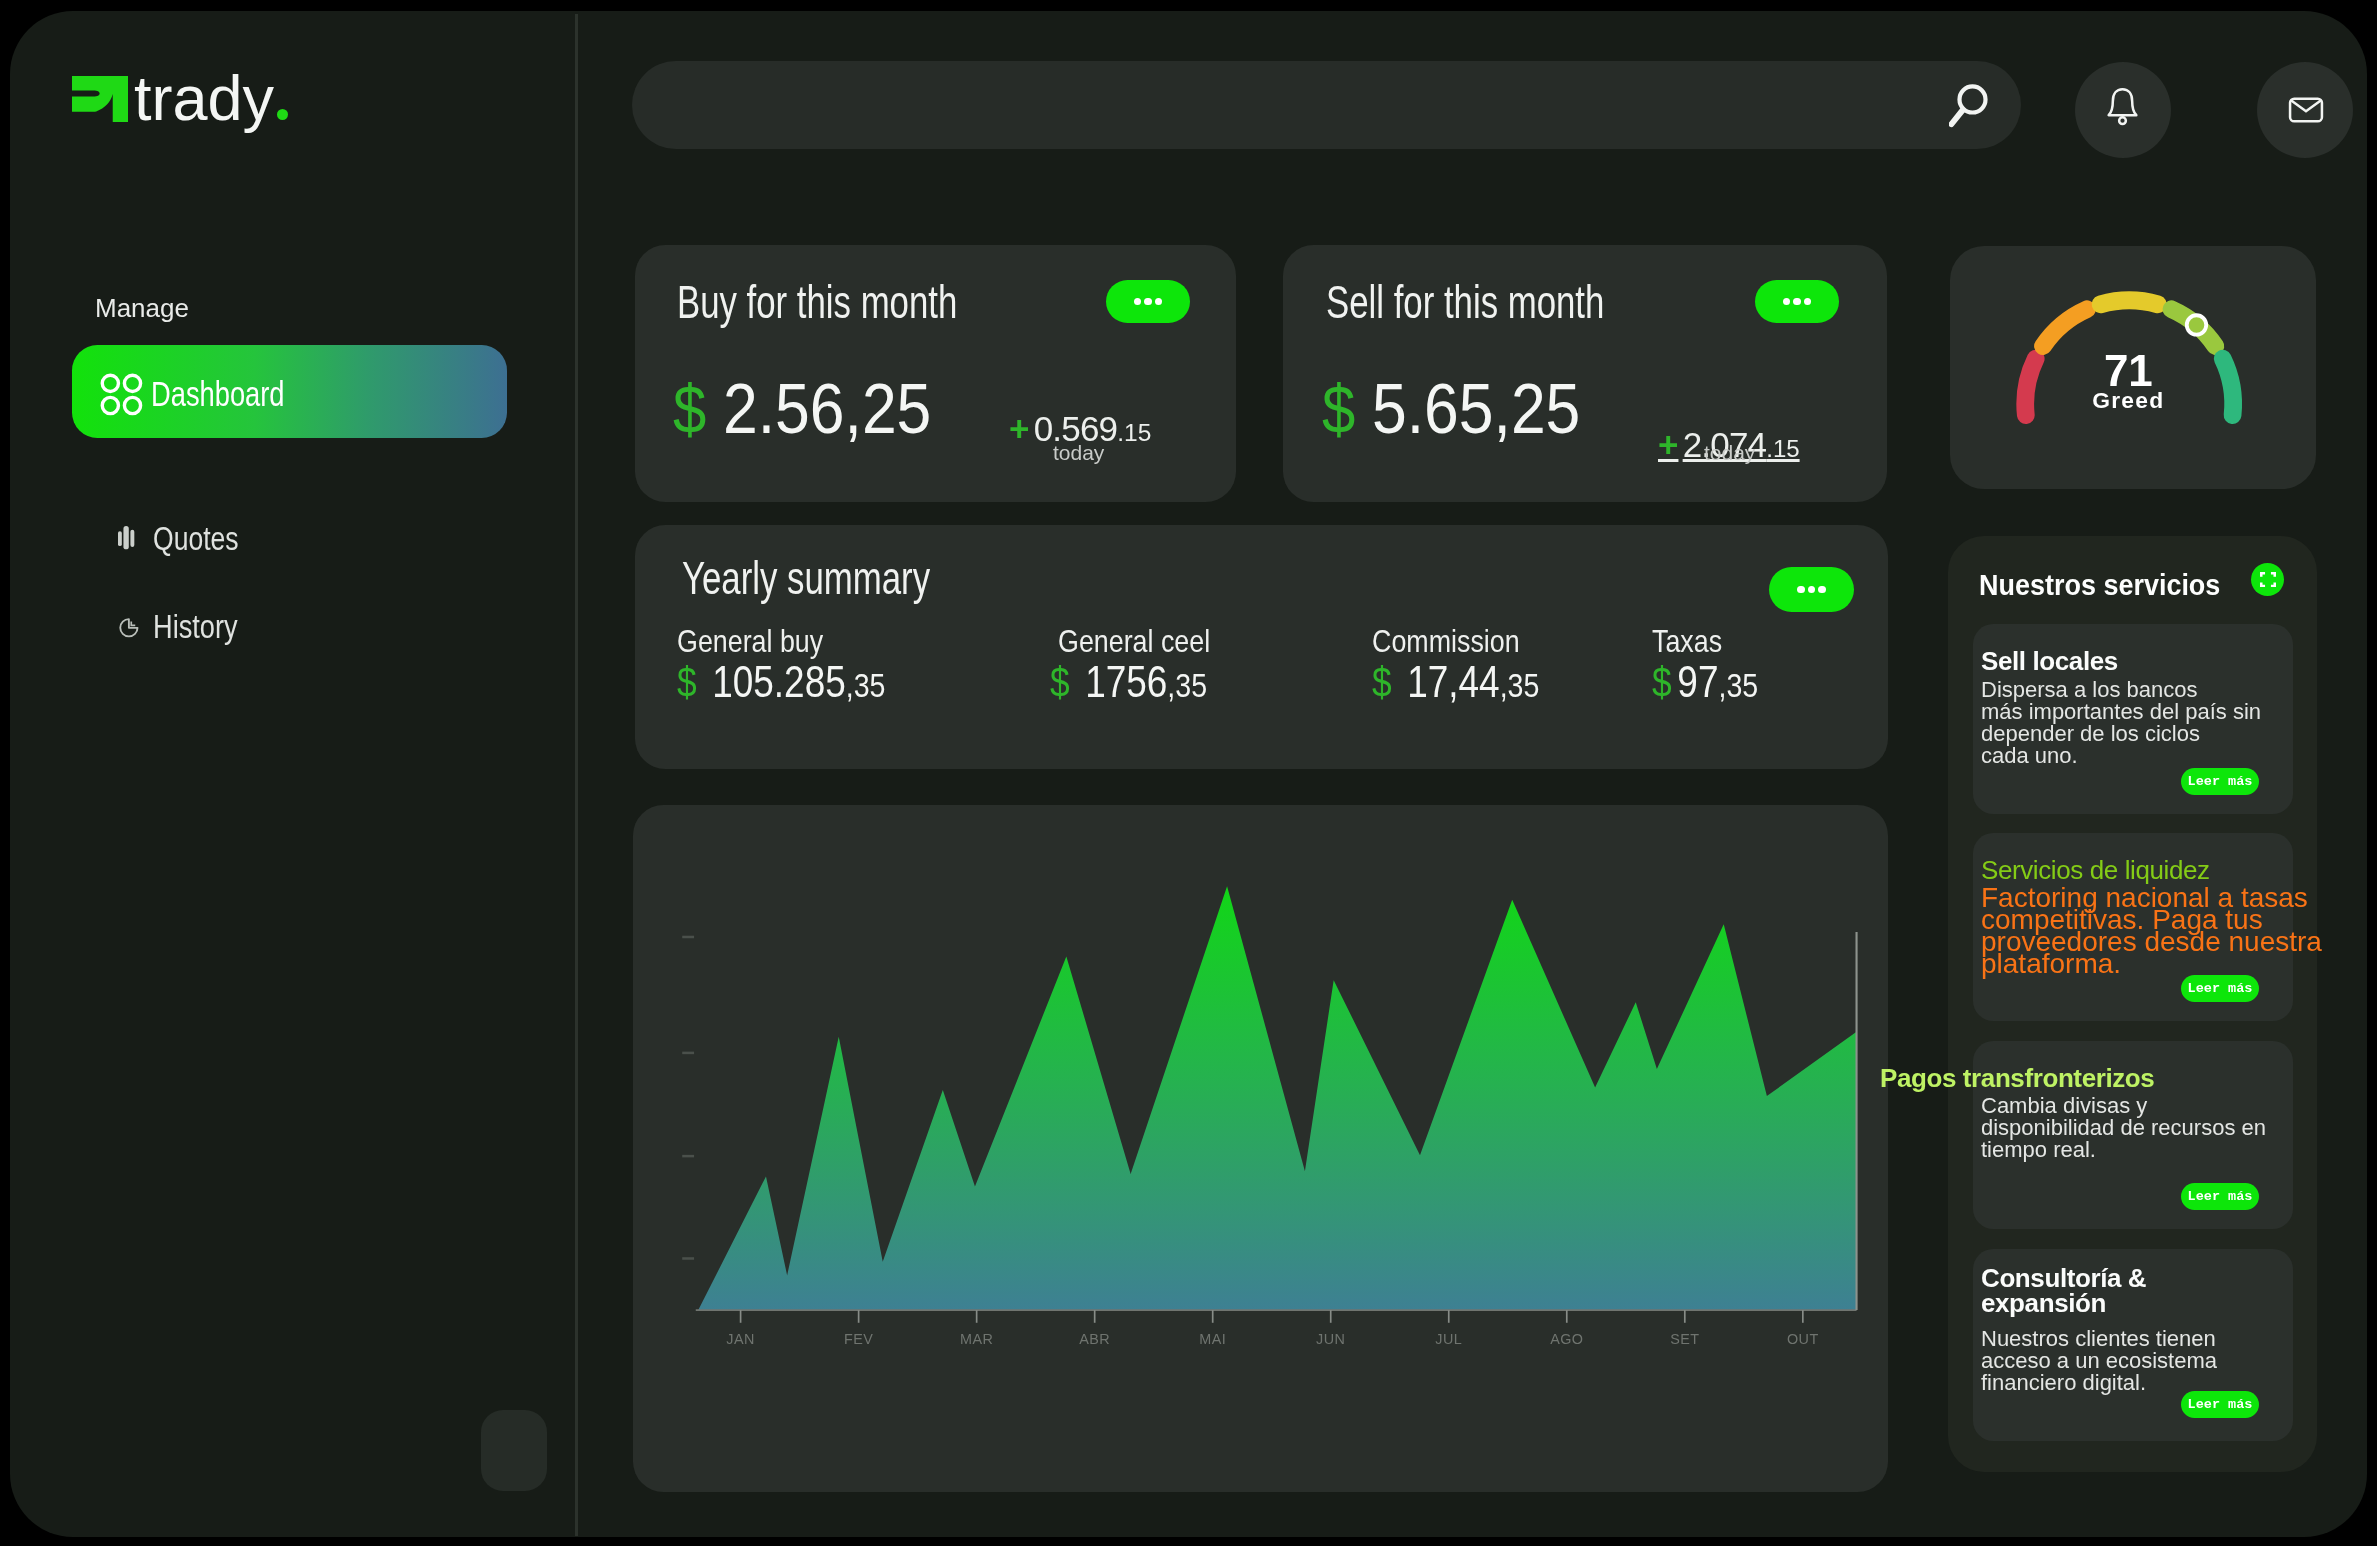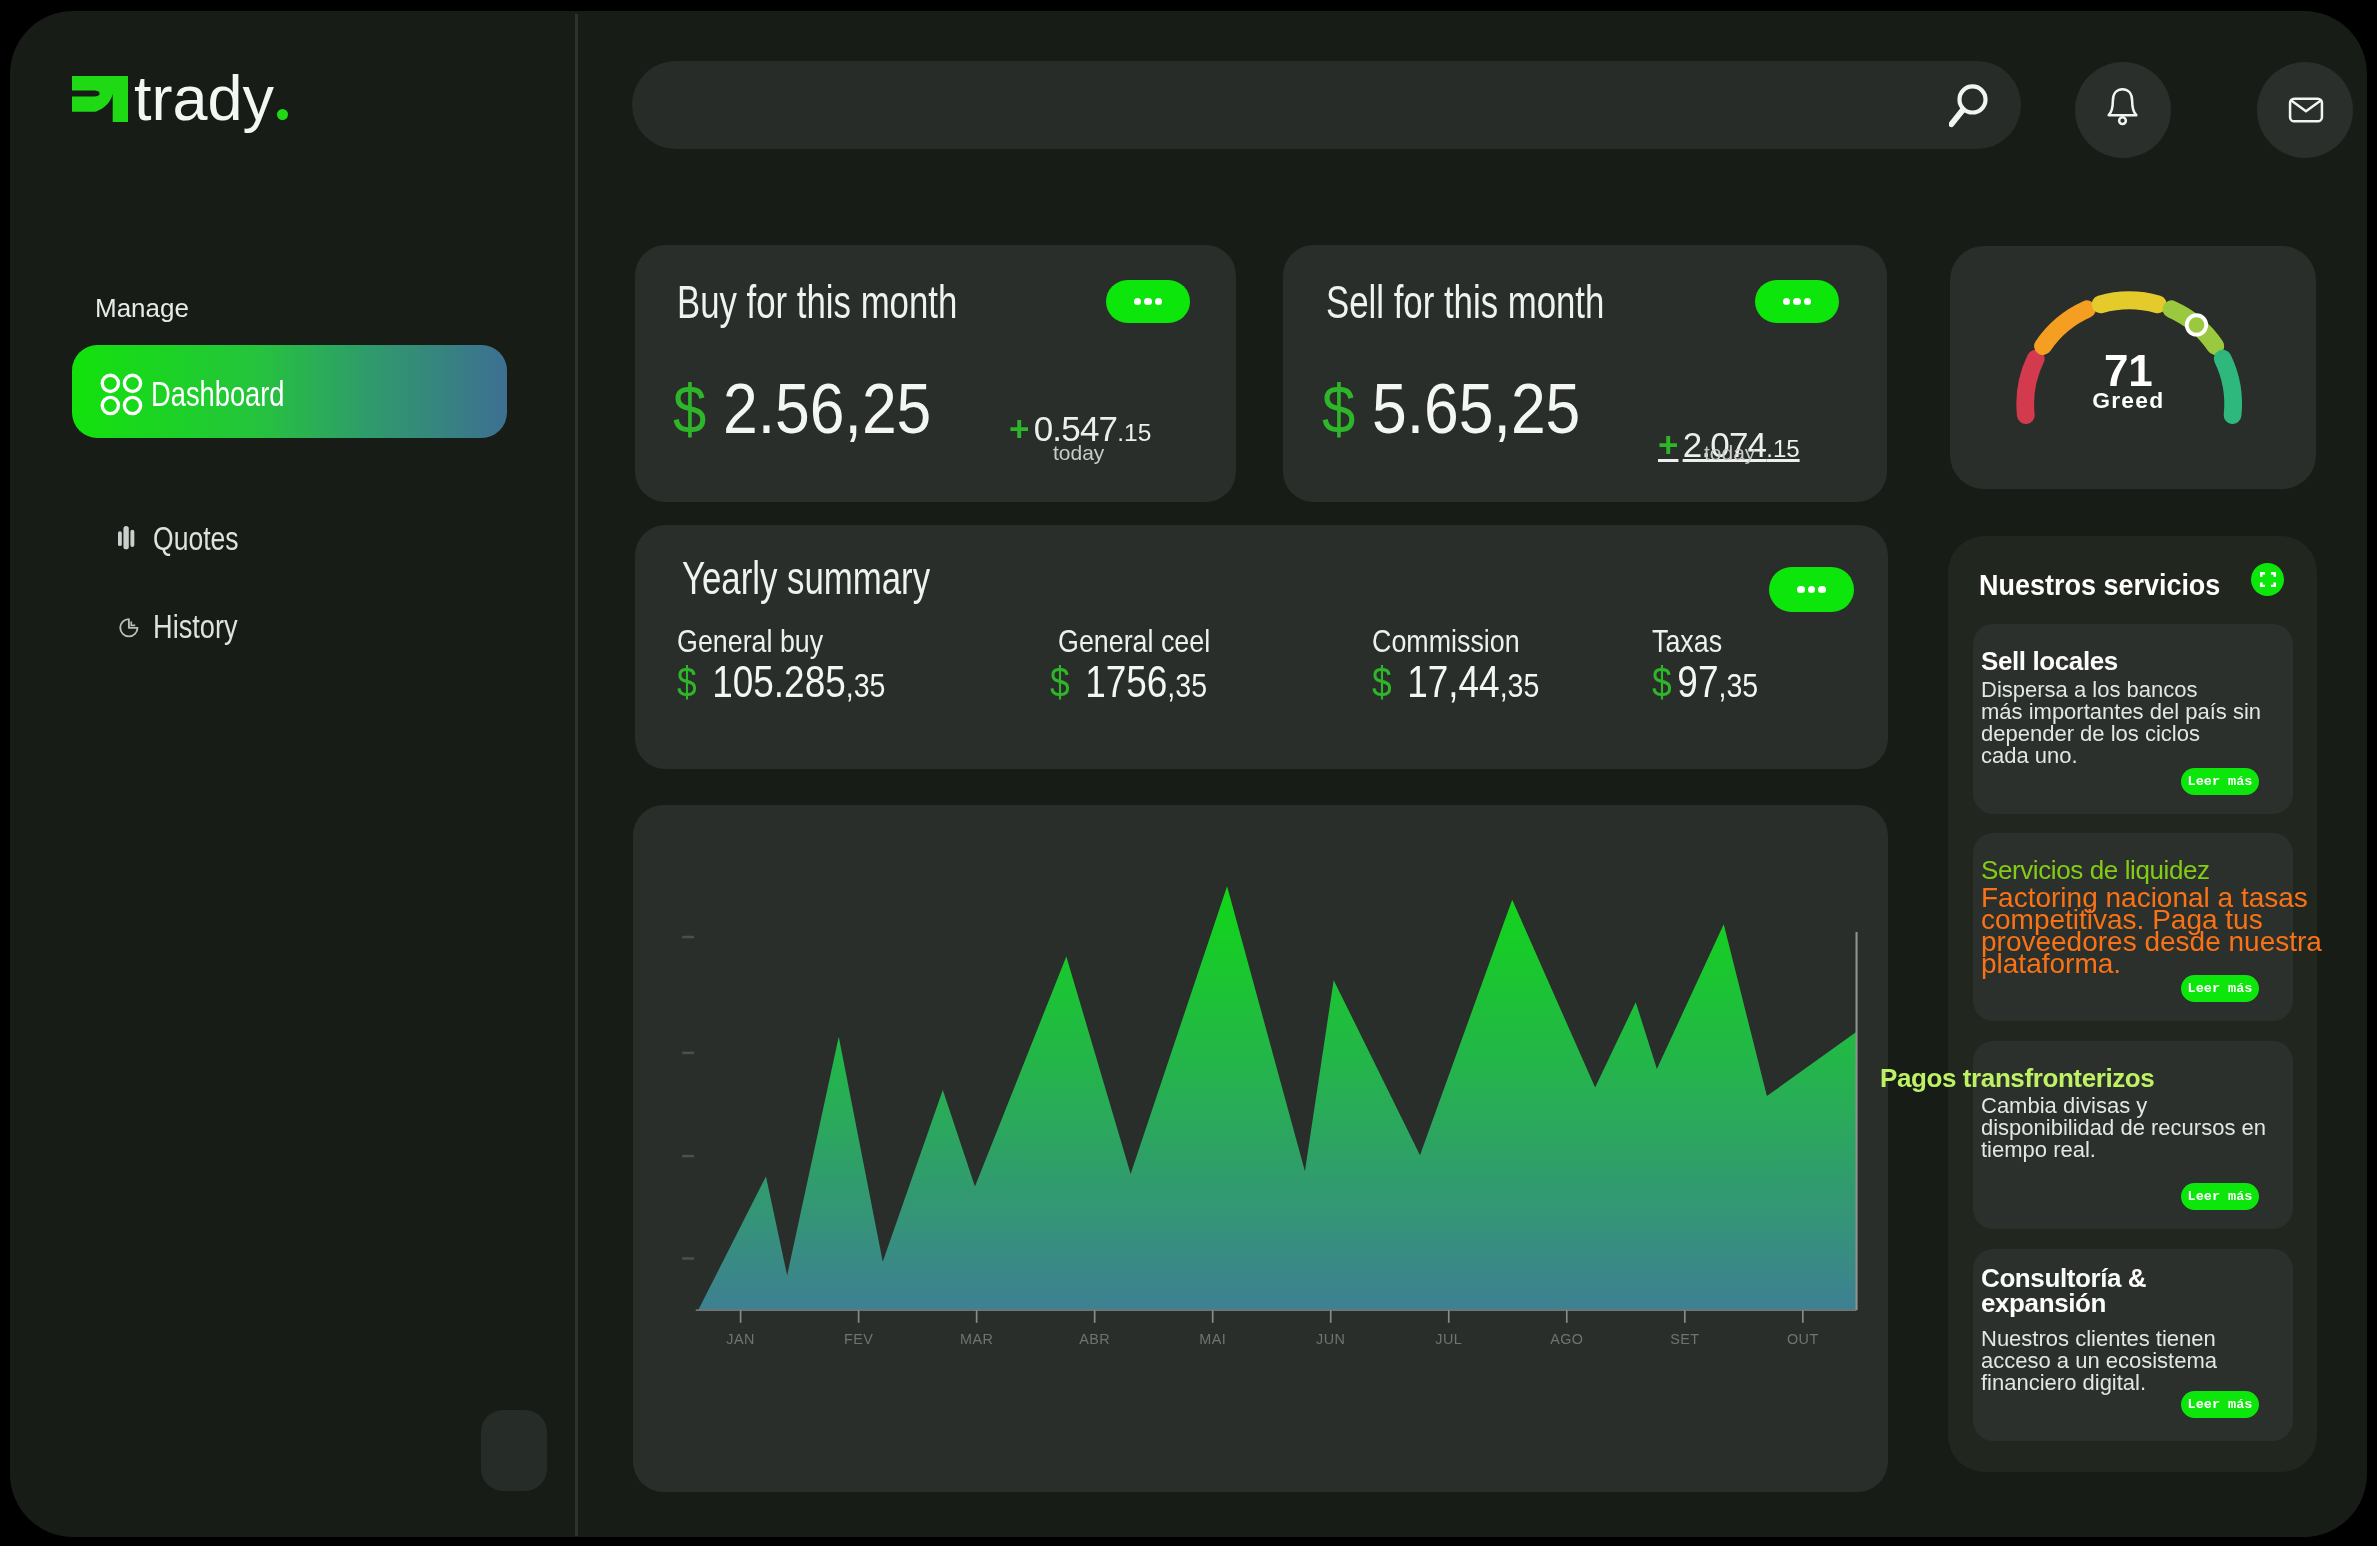--- a/index.html
+++ b/index.html
@@ -70,21 +70,21 @@
 </svg>
 
 <div class="card" style="left:635px;top:245px;width:601px;height:257px;"></div>
 <div class="ctitle" style="left:677px;top:274px;">Buy for this month</div>
 <div class="pill" style="left:1106px;top:280px;width:84px;height:43px;">
     <i></i>
     <i></i>
     <i></i>
   </div>
 <div class="abs" style="left:673px;top:368px;font-size:71px;color:#f4f6f4;transform:scaleX(.88);transform-origin:left top;white-space:nowrap;"><span style="color:#2eb52a;font-size:68px;">$ </span>2.56,25</div>
-<div class="abs" style="left:1009px;top:409px;font-size:35px;color:#ecefec;"><span style="color:#2eb52a;font-weight:bold;margin-right:4.2px;">+</span><span style="letter-spacing:-0.8px;">0.547</span><span style="font-size:24.5px;">.15</span></div>
+<div class="abs" style="left:1009px;top:409px;font-size:35px;color:#ecefec;"><span style="color:#2eb52a;font-weight:bold;margin-right:4.2px;">+</span><span style="letter-spacing:-0.8px;">0.569</span><span style="font-size:24.5px;">.15</span></div>
 <div class="abs" style="left:1053px;top:441px;font-size:21px;color:#c9ccc9;">today</div>
 
 <div class="card" style="left:1283px;top:245px;width:604px;height:257px;"></div>
 <div class="ctitle" style="left:1326px;top:274px;">Sell for this month</div>
 <div class="pill" style="left:1755px;top:280px;width:84px;height:43px;">
     <i></i>
     <i></i>
     <i></i>
   </div>
 <div class="abs" style="left:1322px;top:368px;font-size:71px;color:#f4f6f4;transform:scaleX(.88);transform-origin:left top;white-space:nowrap;"><span style="color:#2eb52a;font-size:68px;">$ </span>5.65,25</div>

